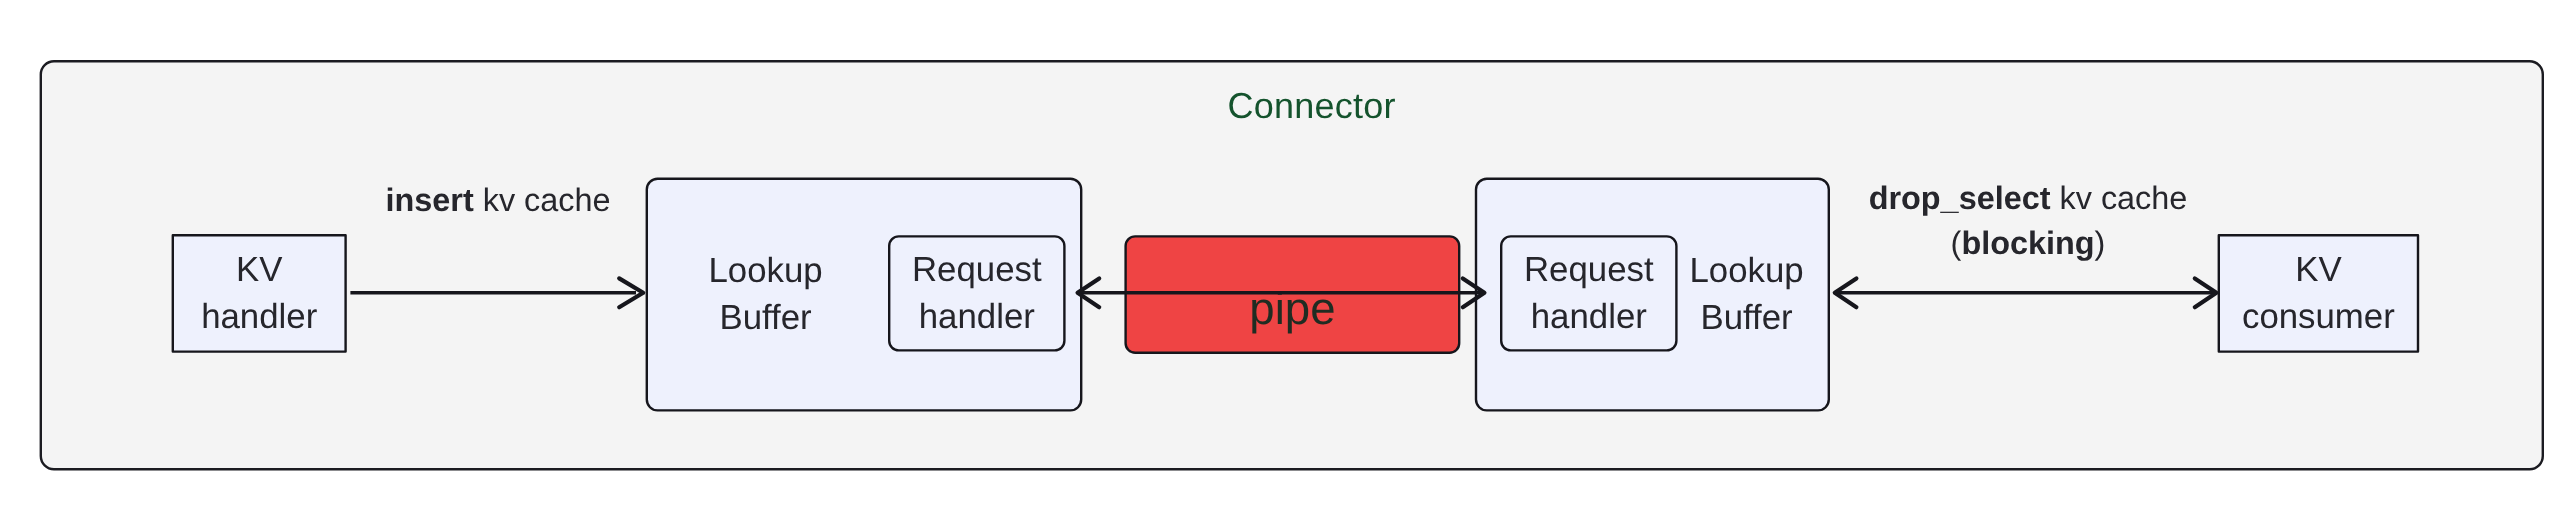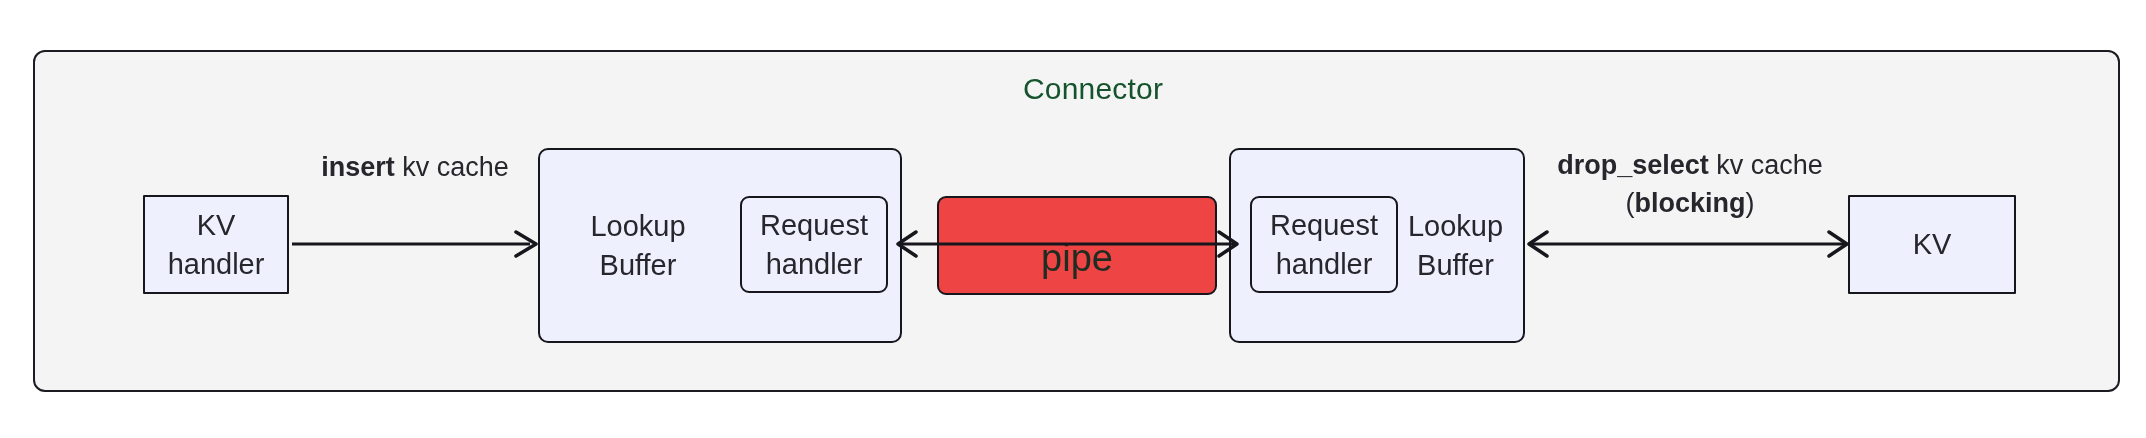--- a/index.html
+++ b/index.html
@@ -196,20 +196,21 @@
     <span class="ln">handler</span>
   </div>
 
   <div class="edge-label" id="label-drop">
     <div><b>drop_select</b><span> kv cache</span></div>
     <div><span>(</span><b>blocking</b><span>)</span></div>
   </div>
 
   <div class="node" id="kv-consumer">
     <span class="ln">KV</span>
+    <span class="ln">consumer</span>
   </div>
 
   <svg id="arrow-layer" viewBox="0 0 2146 438">
 
     <g>
       <line x1="292" y1="244" x2="530" y2="244" stroke="#16161c" stroke-width="3"></line>
       <polyline points="516,232 536,244 516,256" fill="none" stroke="#16161c" stroke-width="3.5" stroke-linecap="round" stroke-linejoin="round"></polyline>
     </g>
 
     <g>

